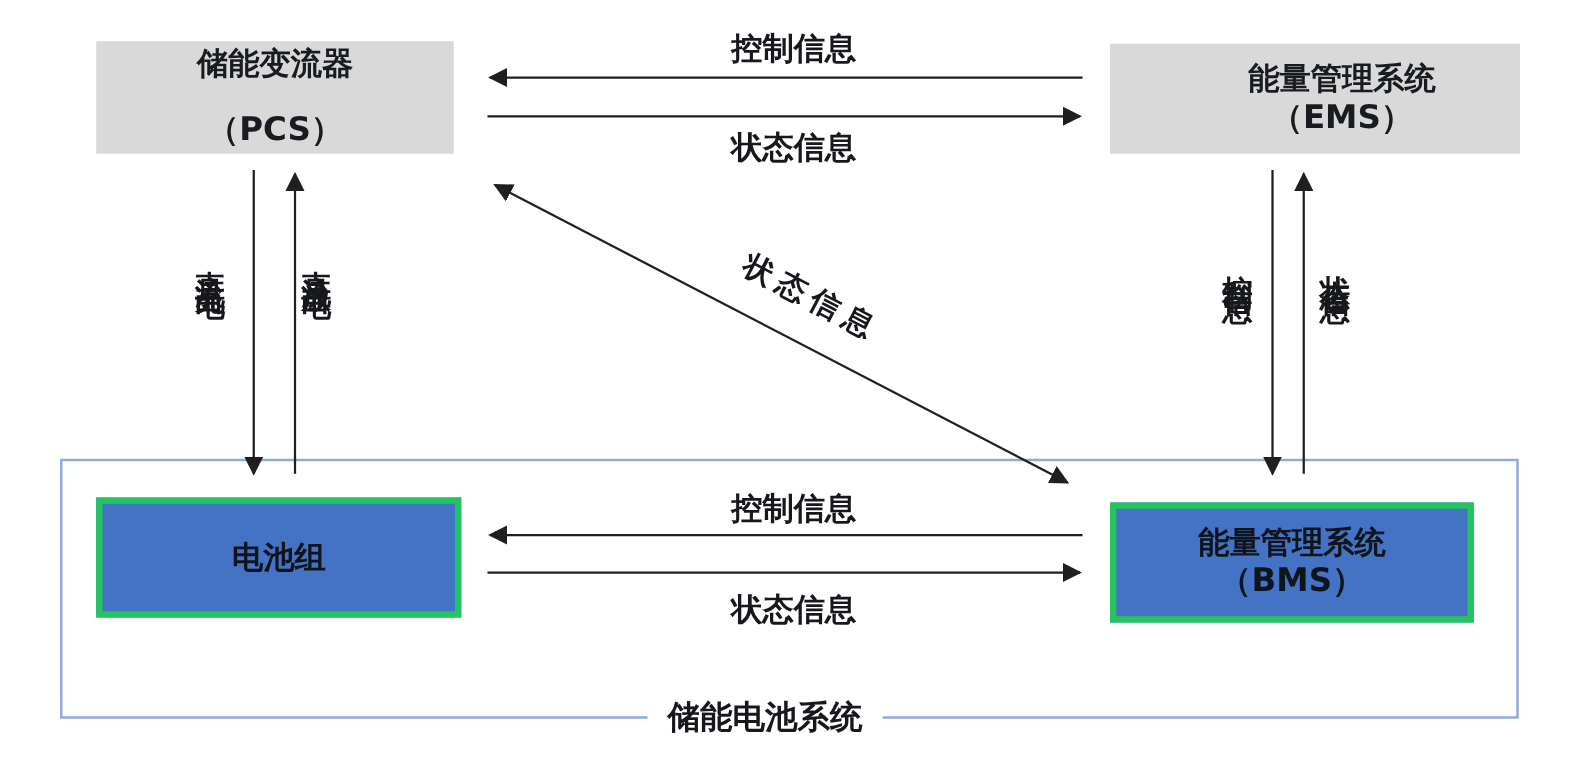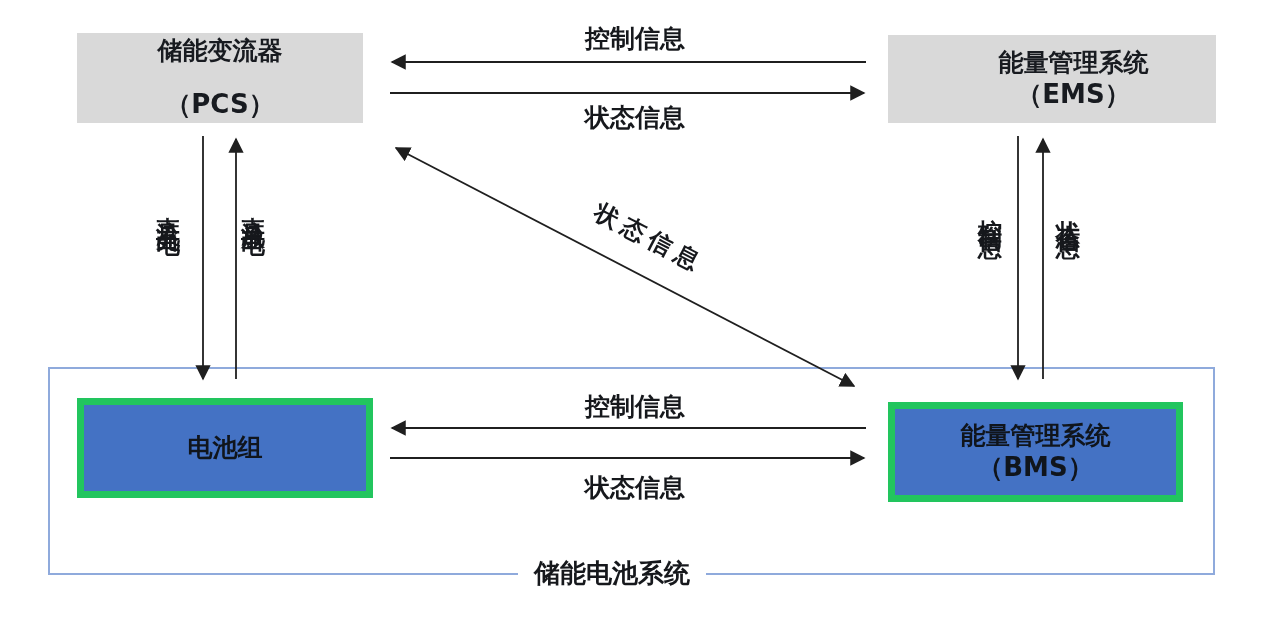--- a/index.html
+++ b/index.html
@@ -8,21 +8,21 @@
     font-family:"DejaVu Sans","Liberation Sans",sans-serif;overflow:hidden;
   }
   
   .node{
     position:absolute;display:flex;flex-direction:column;align-items:center;justify-content:center;
     text-align:center;color:#181b20;line-height:1.25;z-index:2;
   }
   .node .t1{font-size:25px;font-weight:700;}
   .node .t2{font-size:26px;font-weight:600;}
   .gray{background:#d9d9d9;}
-  .blue{background:#4472c4;border:7px solid #22c55e;color:#10151c;}
+  .blue{background:#4472c4;border:5px solid #22c55e;color:#10151c;}
   #pcs-box{left:77px;top:33px;width:286px;height:90px;gap:22px;}
   #ems-box{left:888px;top:35px;width:285px;height:88px;padding-left:43px;}
   #battery-box{left:77px;top:398px;width:282px;height:86px;}
   #bms-box{left:888px;top:402px;width:281px;height:86px;}
   
   #system-container{
     position:absolute;left:48px;top:367px;width:1163px;height:204px;
     border:2px solid #8faadc;z-index:1;background:transparent;
   }
   #container-label{

